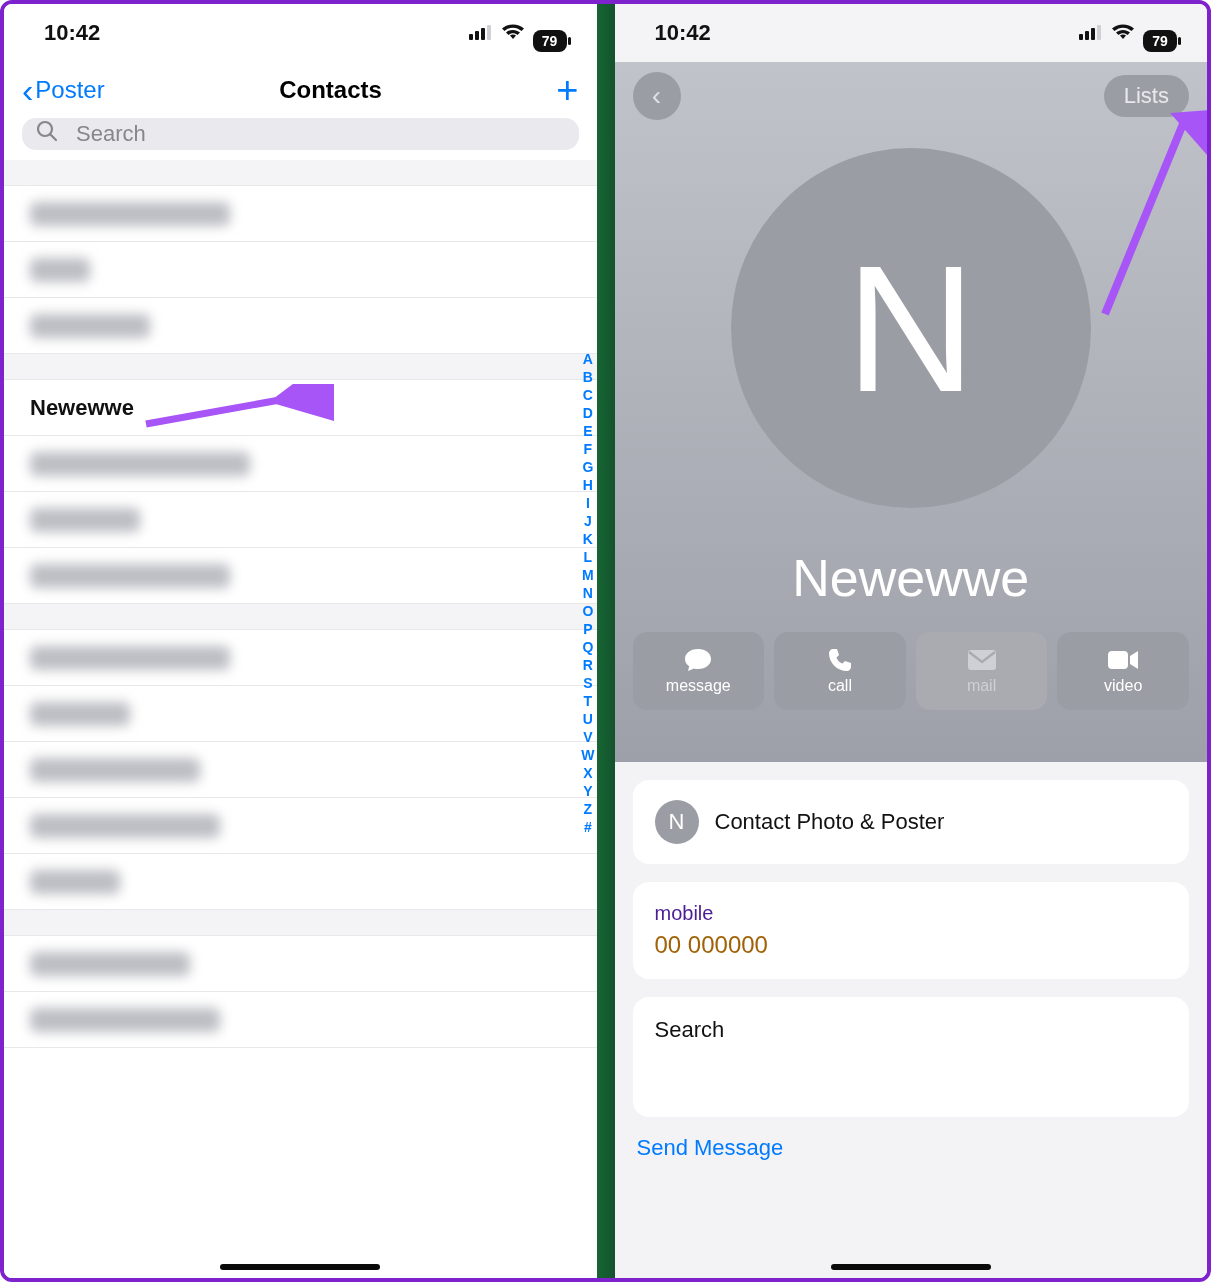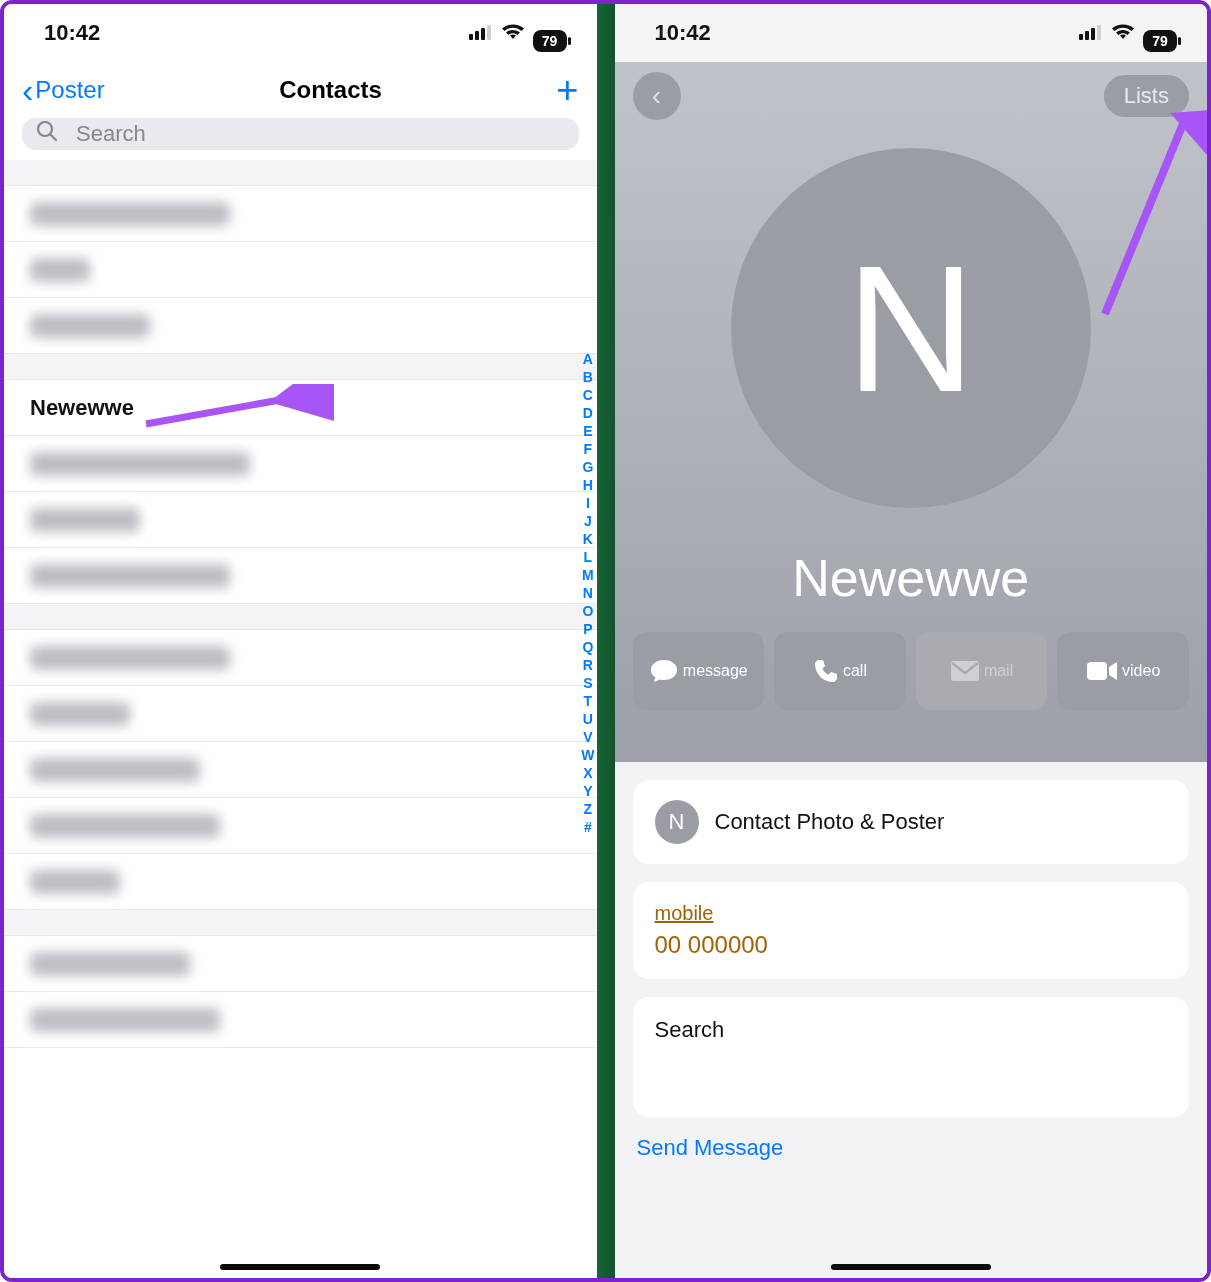--- a/index.html
+++ b/index.html
@@ -100,42 +100,42 @@
     color:#fff; font-size:180px; font-weight:500;
   }
   .contact-name{
     text-align:center; color:#fff; font-size:52px; font-weight:500; margin-top:40px;
   }
   .action-row{
     display:flex; gap:10px; padding:0 18px; margin-top:24px;
   }
   .act-btn{
     flex:1; height:78px; background:#9b9da4; border-radius:14px;
-    display:flex; align-items:center; justify-content:center;
+    display:flex; flex-direction:column; align-items:center; justify-content:center;
     color:#fff; gap:4px;
   }
   .act-btn.disabled{ background:#a9abb1; color:#cfd0d5; }
   .act-btn .lbl{ font-size:16px; }
   .act-icon{ height:26px; display:flex; align-items:center; }
 
   .cards-zone{
     padding:18px 18px 0; background:#f3f3f6;
     height:calc(100% - 700px - 58px); overflow:hidden;
   }
   .card{
     background:#fff; border-radius:16px; padding:20px 22px; margin-bottom:18px;
     font-size:22px; color:#111;
   }
   .cp-row{ display:flex; align-items:center; gap:16px; }
   .mini-avatar{
     width:44px; height:44px; border-radius:50%; background:#9b9da4;
     color:#fff; display:flex; align-items:center; justify-content:center;
     font-size:22px; font-weight:500;
   }
-  .phone-card .type{ font-size:20px; color:#a16207; margin-bottom:6px;text-decoration:underline; }
+  .phone-card .type{ font-size:20px; color:#4c1d95; margin-bottom:6px; }
   .phone-card .num{ font-size:24px; color:#a16207; }
   .notes-card{ min-height:120px; }
   .send-msg{ color:#007aff; font-size:22px; padding:0 4px; }
 </style>
 </head>
 <body>
 
 <div class="outer">
 
   <div class="phone left-phone">

